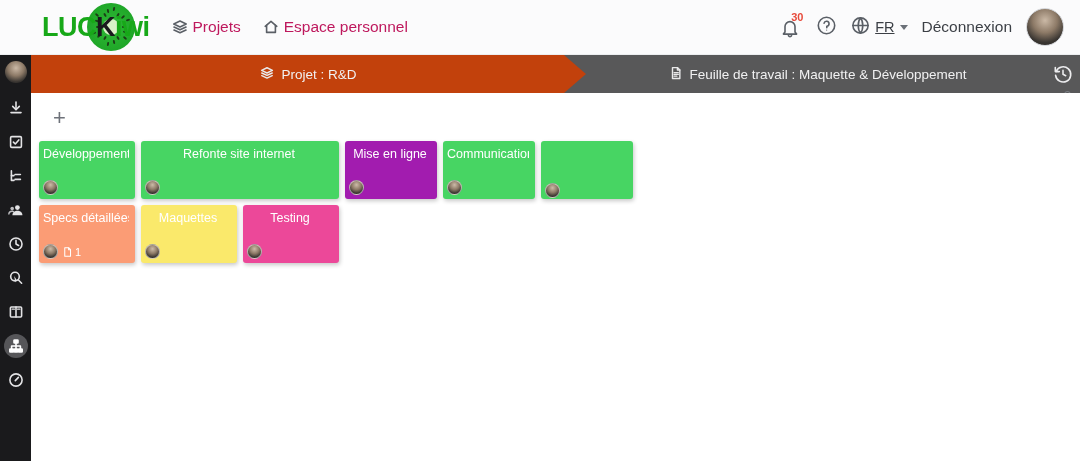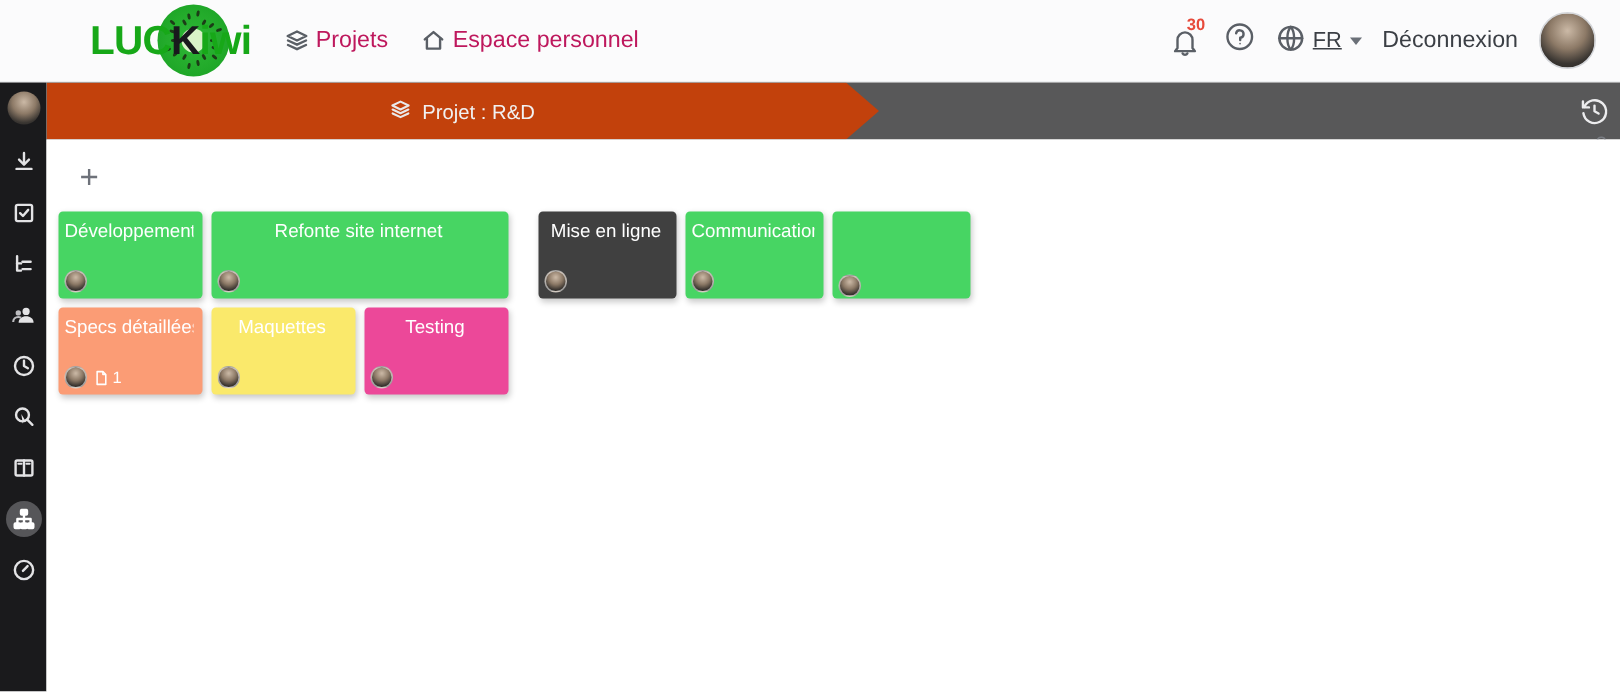--- a/index.html
+++ b/index.html
@@ -12,21 +12,21 @@
   #app { position: relative; width: 1080px; height: 461px; background:#fff; }
 
   
   .topbar {
     position: absolute; left: 0; top: 0; width: 1080px; height: 55px;
     background: #fbfbfc;
     display: flex; align-items: center;
     border-bottom: 1px solid #eceef0;
   }
   .brand {
-    position: relative; margin-left: 60px;
+    position: relative; margin-left: 42px;
     display: flex; align-items: center; height: 55px;
   }
   .kiwi {
     position: absolute; left: 45px; top: 3px;
     width: 48px; height: 48px; border-radius: 50%;
     background: radial-gradient(circle at 50% 50%, #2fb737 0%, #23ab2b 55%, #179e22 100%);
   }
   .kiwi::after{
     content:""; position:absolute; left:50%; top:50%;
     width: 16px; height: 16px; margin:-8px 0 0 -8px; border-radius:50%;
@@ -348,20 +348,32 @@
           <svg class="ico" width="14" height="14" viewBox="0 0 16 16" stroke="#e9e9ea">
             <path d="M8 2 L14.2 5 L8 8 L1.8 5 Z"></path>
               <path d="M2 8 L8 10.8 L14 8"></path>
               <path d="M2 11 L8 13.8 L14 11"></path>
           </svg>
         </span>
         <span>Projet : R&amp;D</span>
       </div>
     </div>
 
+    <div class="crumb2">
+      <div class="crumb-txt">
+        <span>
+          <svg class="ico" width="14" height="14" viewBox="0 0 16 16" stroke="#e9e9ea">
+            <path d="M4 1.8 H9.6 L12.4 4.6 V14.2 H4 Z"></path>
+              <path d="M9.6 1.8 V4.6 H12.4"></path>
+            <path d="M5.8 7.6 H10.6 M5.8 9.6 H10.6 M5.8 11.6 H9"></path>
+          </svg>
+        </span>
+        <span>Feuille de travail : Maquette &amp; Développement</span>
+      </div>
+    </div>
 
     <div class="hist">
       <svg class="ico" width="22" height="22" viewBox="0 0 22 22" stroke="#ececee" stroke-width="1.8">
         <path d="M4.2 8.3 A7.6 7.6 0 1 1 3.6 12.4"></path>
         <path d="M3.3 4.6 V8.6 H7.3"></path>
         <path d="M11 7.4 V11.2 L13.7 12.7"></path>
       </svg>
     </div>
   </div>
 
@@ -380,21 +392,21 @@
             <div class="foot">
               <div class="av"></div>
             </div>
           </div>
           <div class="card w1" style="background: rgb(71, 213, 99);">
             <div class="title">Refonte site internet</div>
             <div class="foot">
               <div class="av"></div>
             </div>
           </div>
-          <div class="card w3" style="background: #404040; margin-left: 14px;">
+          <div class="card w3" style="background: #a21caf;">
             <div class="title">Mise en ligne</div>
             <div class="foot">
               <div class="av"></div>
             </div>
           </div>
           <div class="card w3" style="background: rgb(71, 213, 99);">
             <div class="title">Communication</div>
             <div class="foot">
               <div class="av"></div>
             </div>

